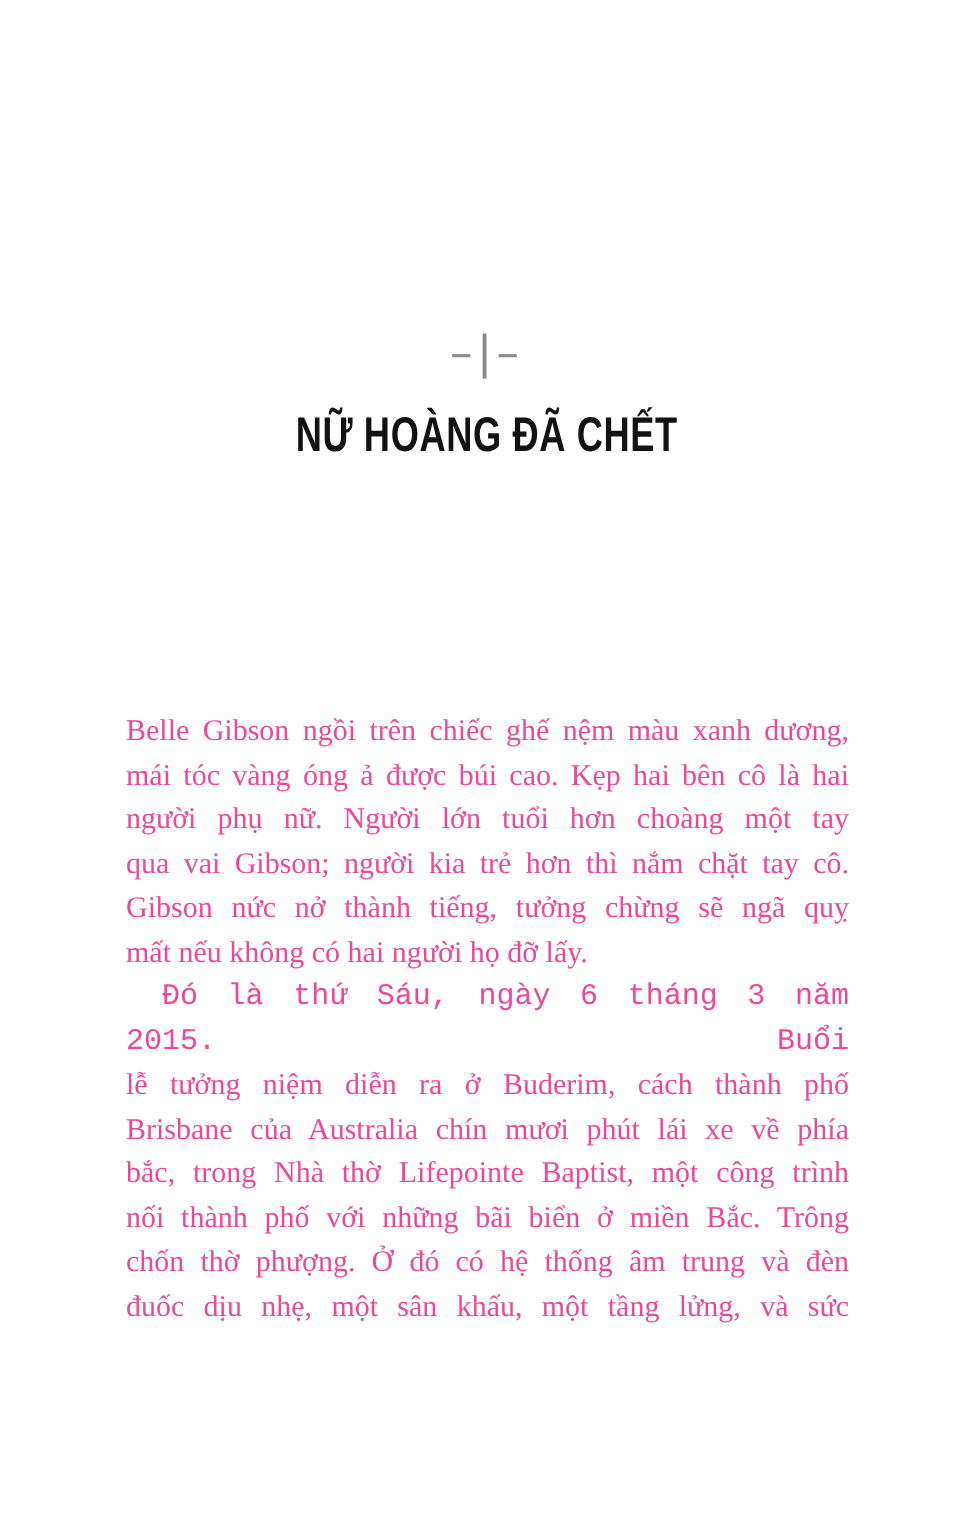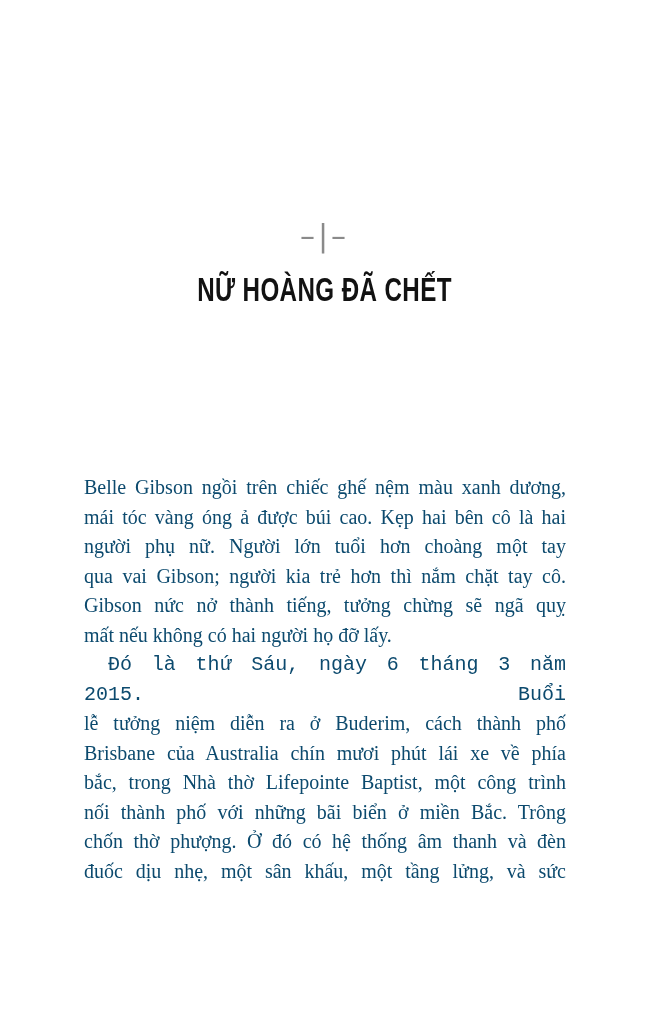--- a/index.html
+++ b/index.html
@@ -60,28 +60,28 @@
     text-indent: 24px;
     font-family: Liberation Mono, monospace;
   }
 </style>
 </head>
 <body>
 
 <div class="page">
   <div class="ornament" style="color: rgb(138, 138, 138);">–|–</div>
   <h1 class="chapter-title" style="color: rgb(18, 18, 18);">NỮ HOÀNG ĐÃ CHẾT</h1>
-  <div class="body-text" style="color: #0c4a6e;">
+  <div class="body-text" style="color: #ec4899;">
       <div class="line">Belle Gibson ngồi trên chiếc ghế nệm màu xanh dương,</div>
       <div class="line">mái tóc vàng óng ả được búi cao. Kẹp hai bên cô là hai</div>
       <div class="line">người phụ nữ. Người lớn tuổi hơn choàng một tay</div>
       <div class="line">qua vai Gibson; người kia trẻ hơn thì nắm chặt tay cô.</div>
       <div class="line">Gibson nức nở thành tiếng, tưởng chừng sẽ ngã quỵ</div>
       <div class="line last">mất nếu không có hai người họ đỡ lấy.</div>
       <div class="line indent">Đó là thứ Sáu, ngày 6 tháng 3 năm 2015. Buổi</div>
       <div class="line">lễ tưởng niệm diễn ra ở Buderim, cách thành phố</div>
       <div class="line">Brisbane của Australia chín mươi phút lái xe về phía</div>
       <div class="line">bắc, trong Nhà thờ Lifepointe Baptist, một công trình</div>
       <div class="line">nối thành phố với những bãi biển ở miền Bắc. Trông</div>
-      <div class="line">chốn thờ phượng. Ở đó có hệ thống âm thanh và đèn</div>
+      <div class="line">chốn thờ phượng. Ở đó có hệ thống âm trung và đèn</div>
       <div class="line">đuốc dịu nhẹ, một sân khấu, một tầng lửng, và sức</div>
     </div>
 </div>
 
 </body></html>

